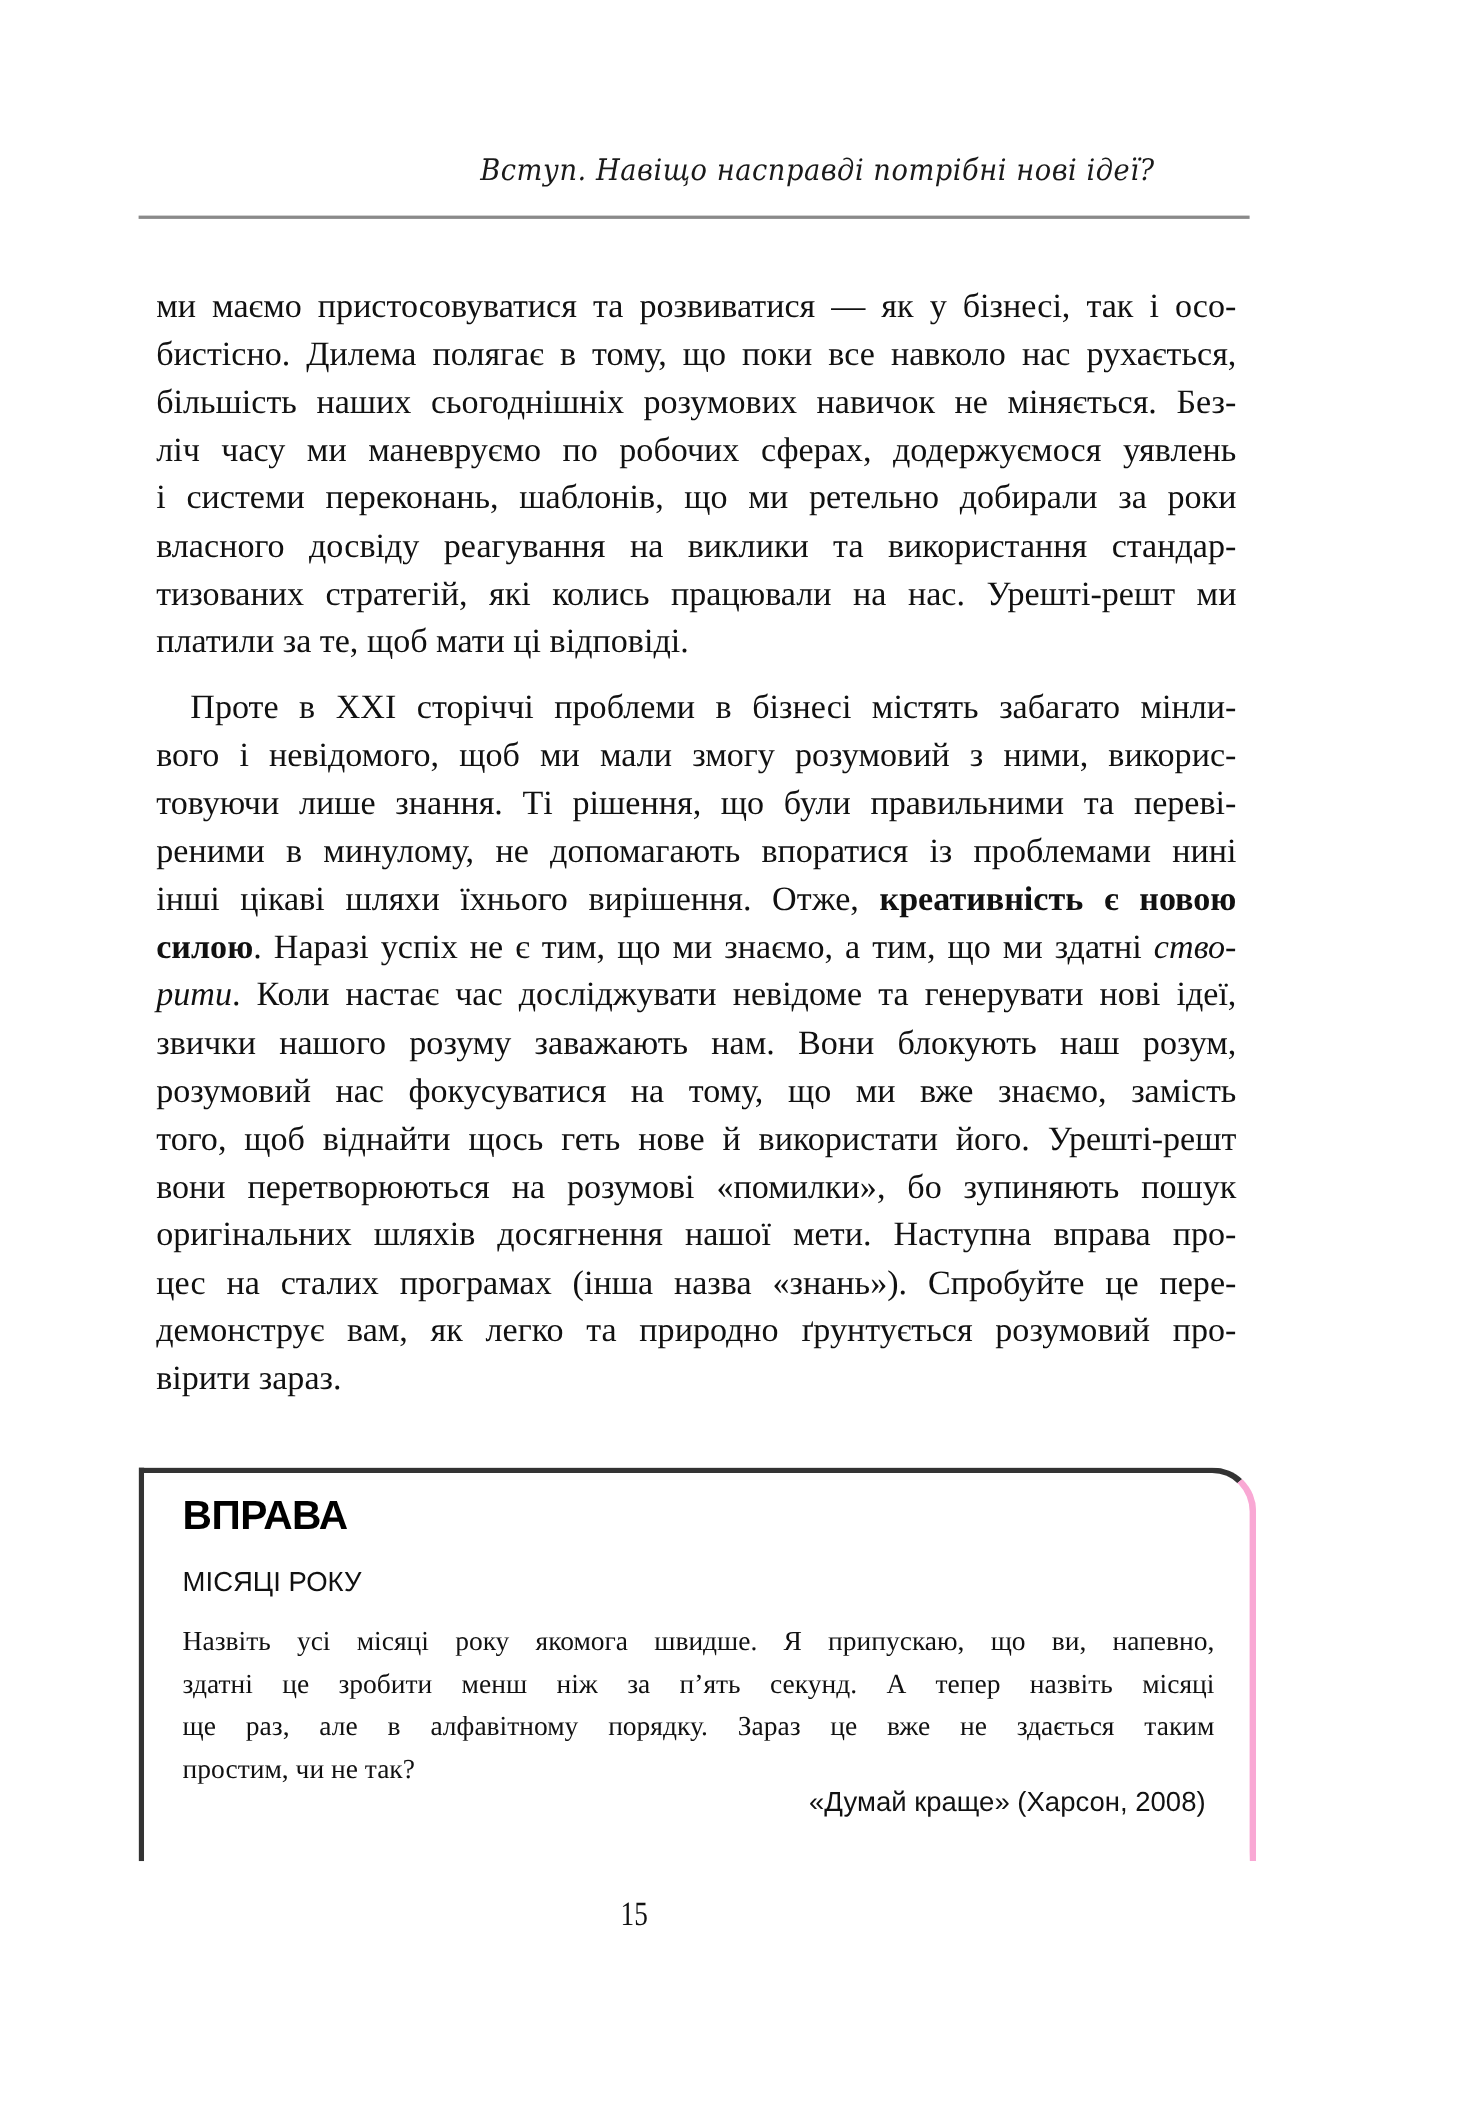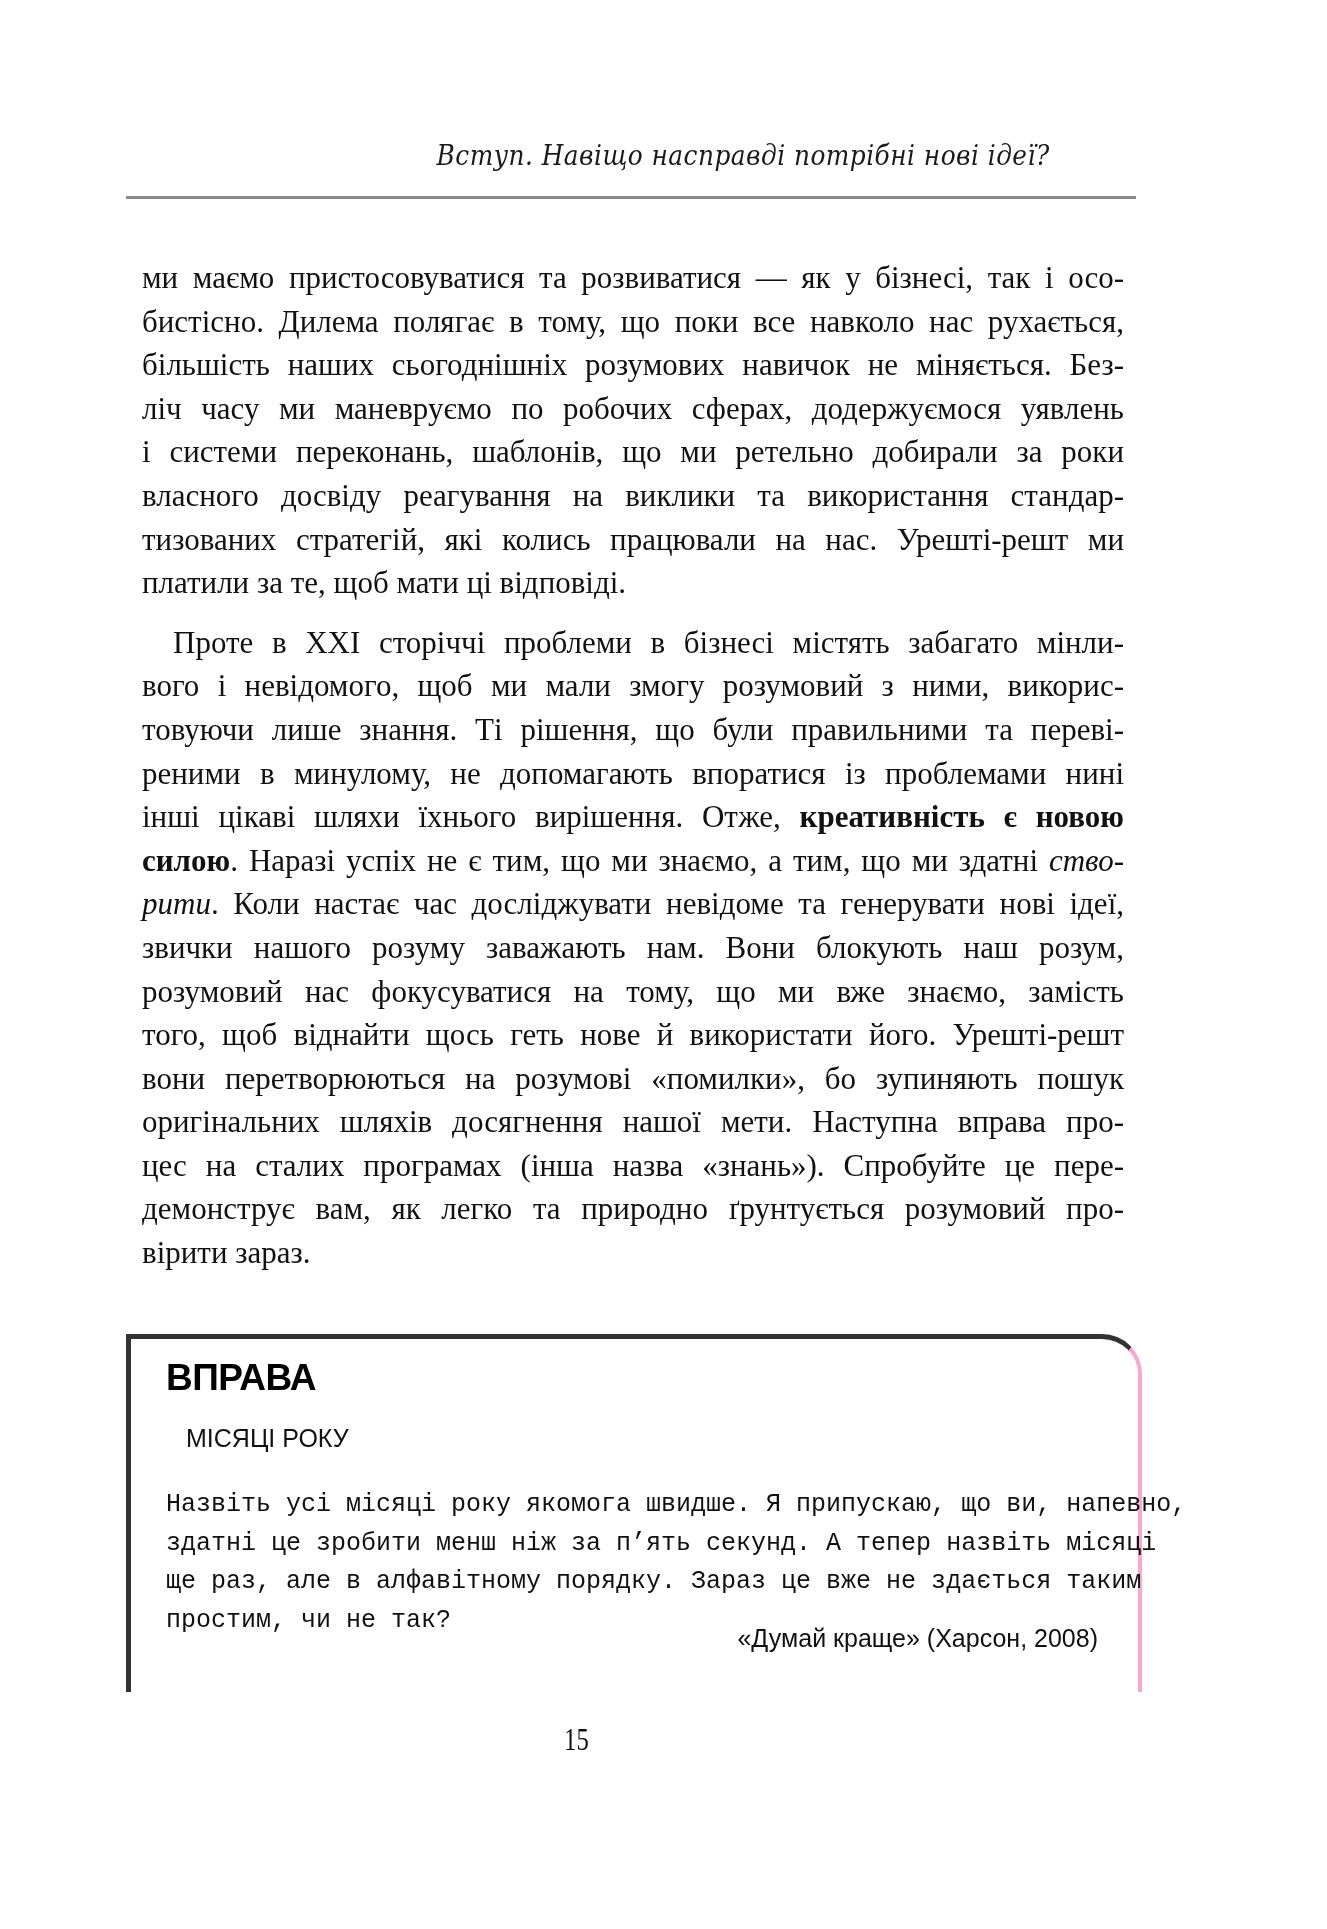--- a/index.html
+++ b/index.html
@@ -22,38 +22,37 @@
   }
   .body-text p { margin: 16px; }
   .body-text .line { display: block; text-align: justify; text-align-last: justify; white-space: nowrap; }
   .body-text .line.last { text-align-last: left; }
   .body-text b { font-weight: bold; }
   .body-text i { font-style: italic; }
 
   .exercise-box {
     position: absolute; left: 126px; top: 1334px; width: 1016px; height: 358px;
     box-sizing: border-box;
-    border-top: 5px solid #333; border-left: 5px solid #333; border-right: 4px solid #f9a8d4;
+    border-top: 5px solid #333; border-left: 5px solid #333; border-right: 6px solid #f9a8d4;
     border-bottom: none;
     border-top-right-radius: 40px;
   }
   .exercise-title {
     position: absolute; left: 35px; top: 18px;
     font-family: "Liberation Sans", sans-serif; font-weight: bold; font-size: 37px;
     color: #000; letter-spacing: -0.5px;
   }
   .exercise-subtitle {
     position: absolute; left: 35px; top: 85px;
-    font-family: "Liberation Sans", sans-serif; font-size: 25px; color: #111; margin-left: 20px;
+    font-family: "Liberation Sans", sans-serif; font-size: 25px; color: #111;
   }
   .exercise-text {
     position: absolute; left: 35px; top: 135px; width: 938px;
-    font-family: Liberation Mono, monospace; font-size: 25px; line-height: 38.5px;
+    font-family: Liberation Serif, serif; font-size: 25px; line-height: 38.5px;
     color: #111;
-    margin-top: 12px;
   }
   .exercise-text .line { display: block; text-align: justify; text-align-last: justify; white-space: nowrap; }
   .exercise-text .line.last { text-align-last: left; }
   .exercise-source {
     position: absolute; right: 40px; top: 285px;
     font-family: "Liberation Sans", sans-serif; font-size: 25px; color: #111;
   }
   .page-number {
     position: absolute; left: 0; width: 1152px; top: 1722px; text-align: center;
     font-family: "Liberation Serif", serif; font-size: 31px; color: #111;

